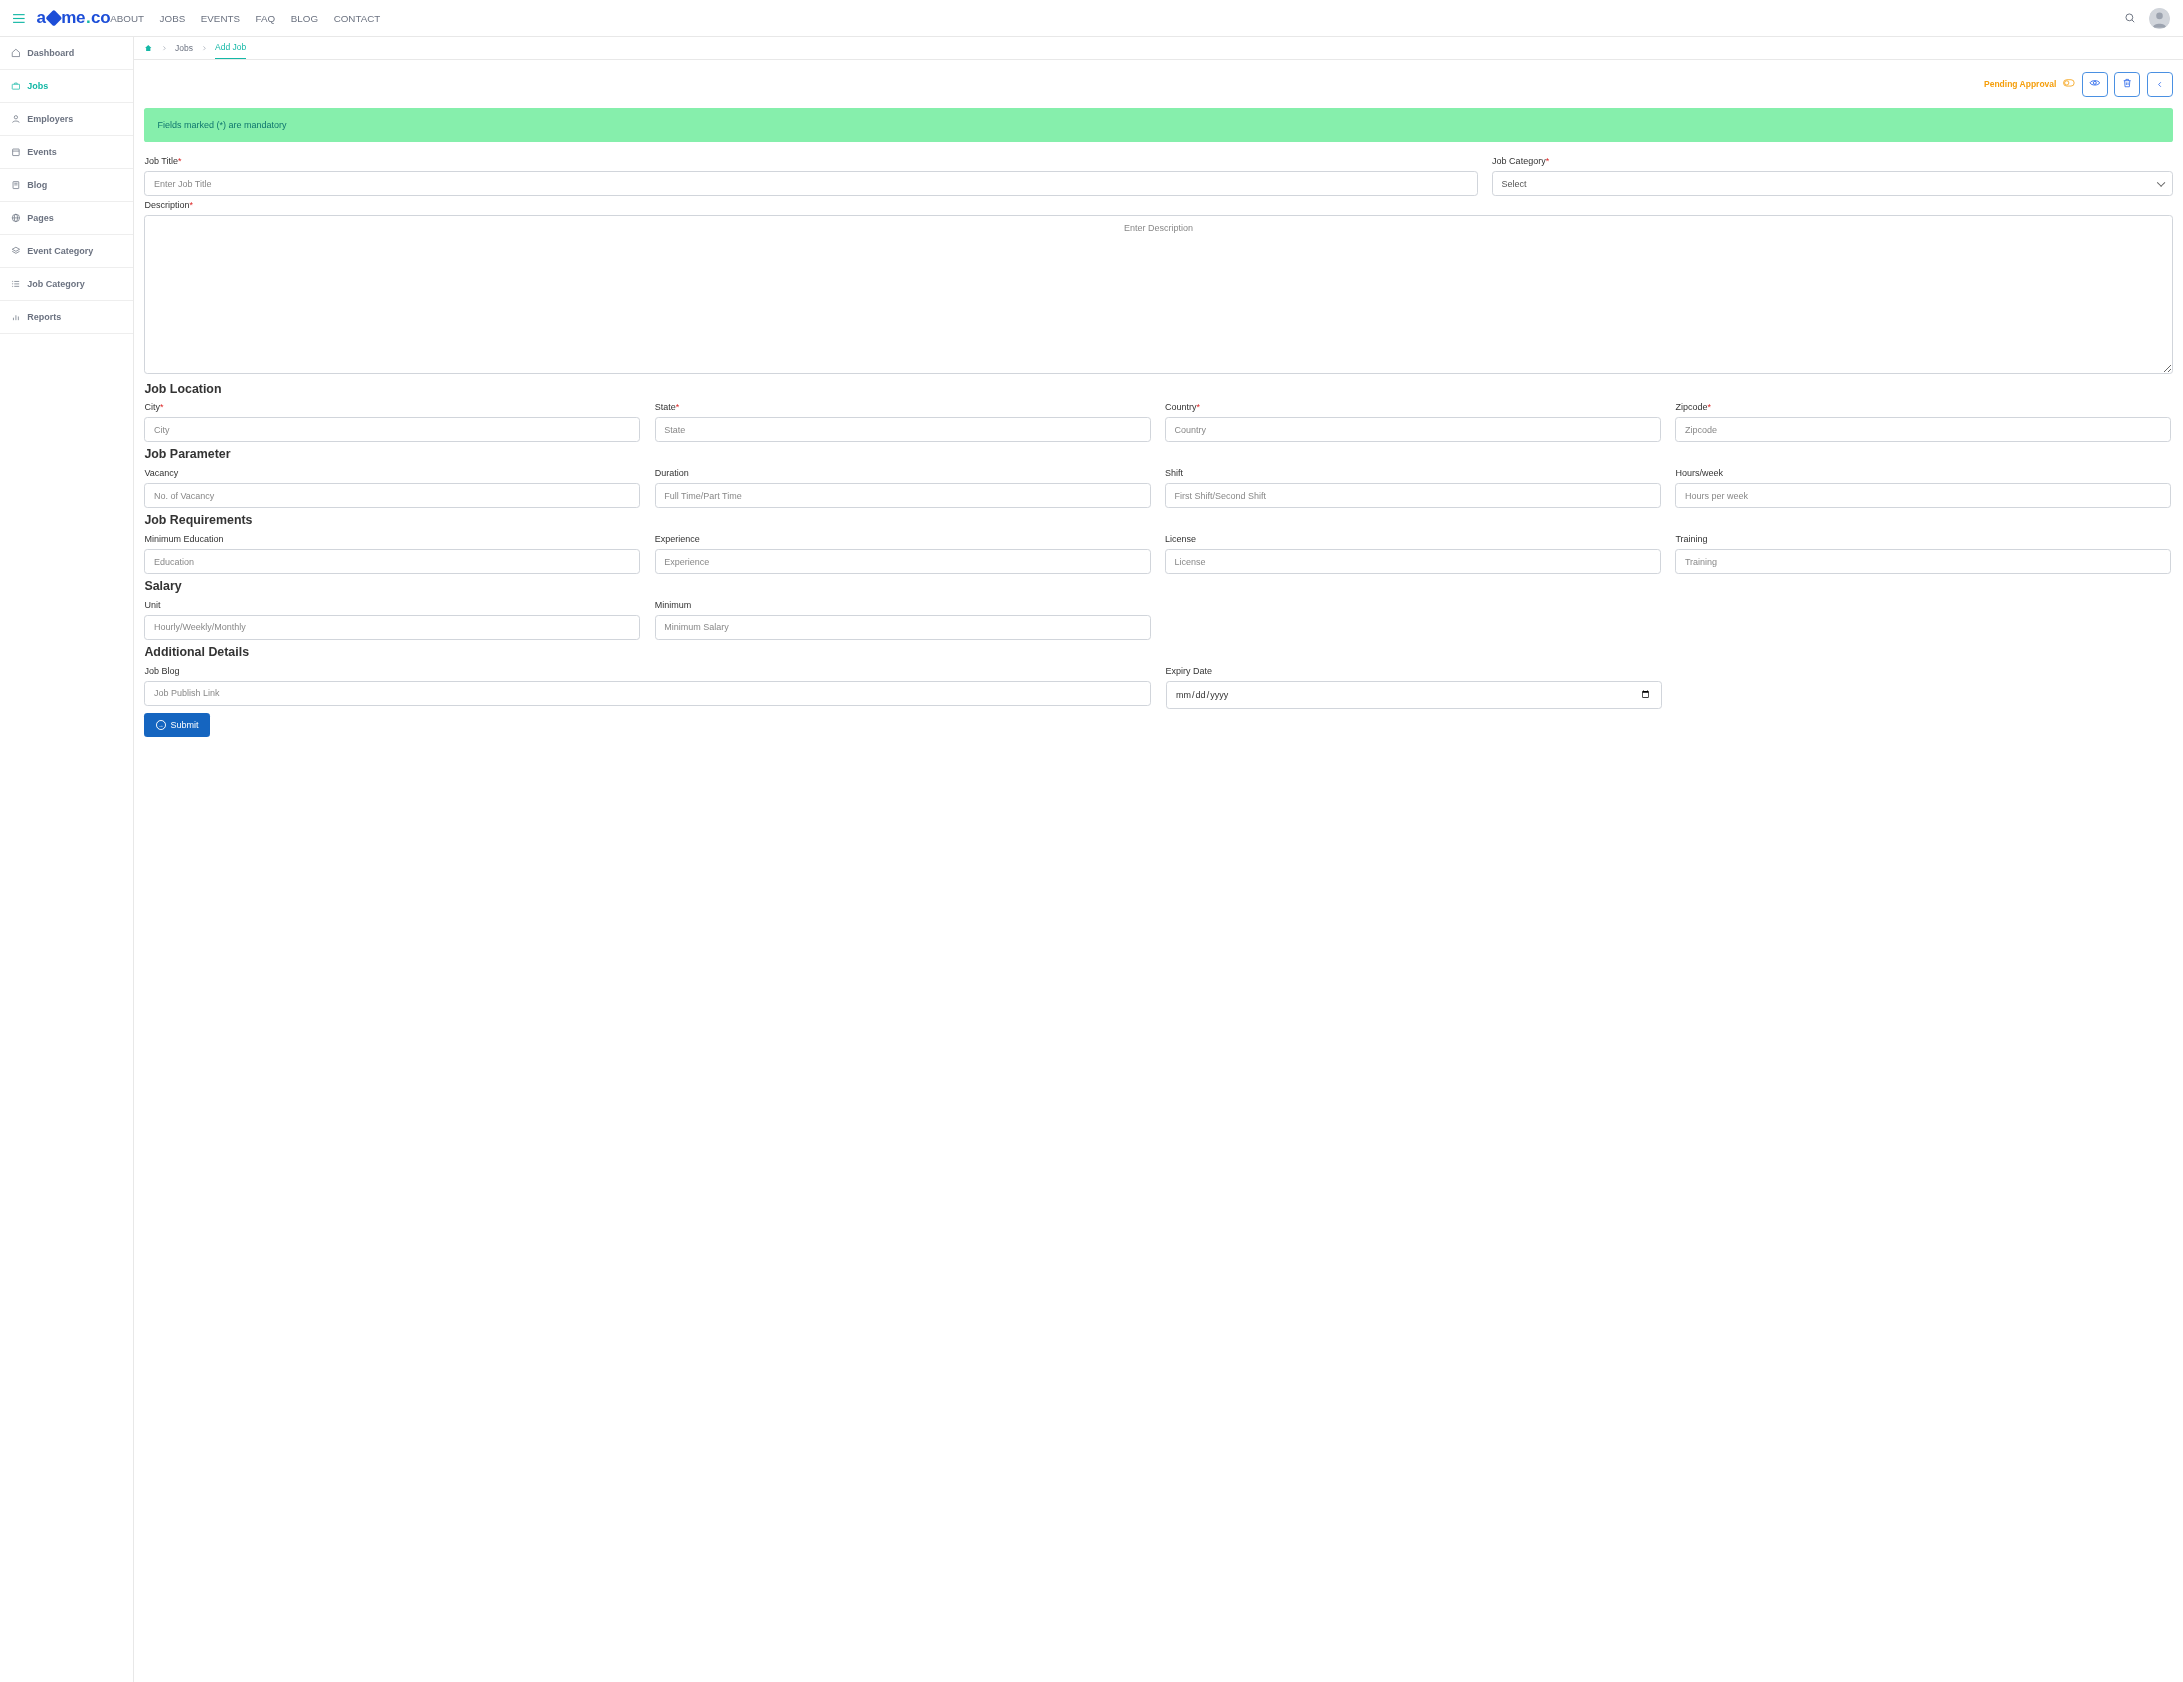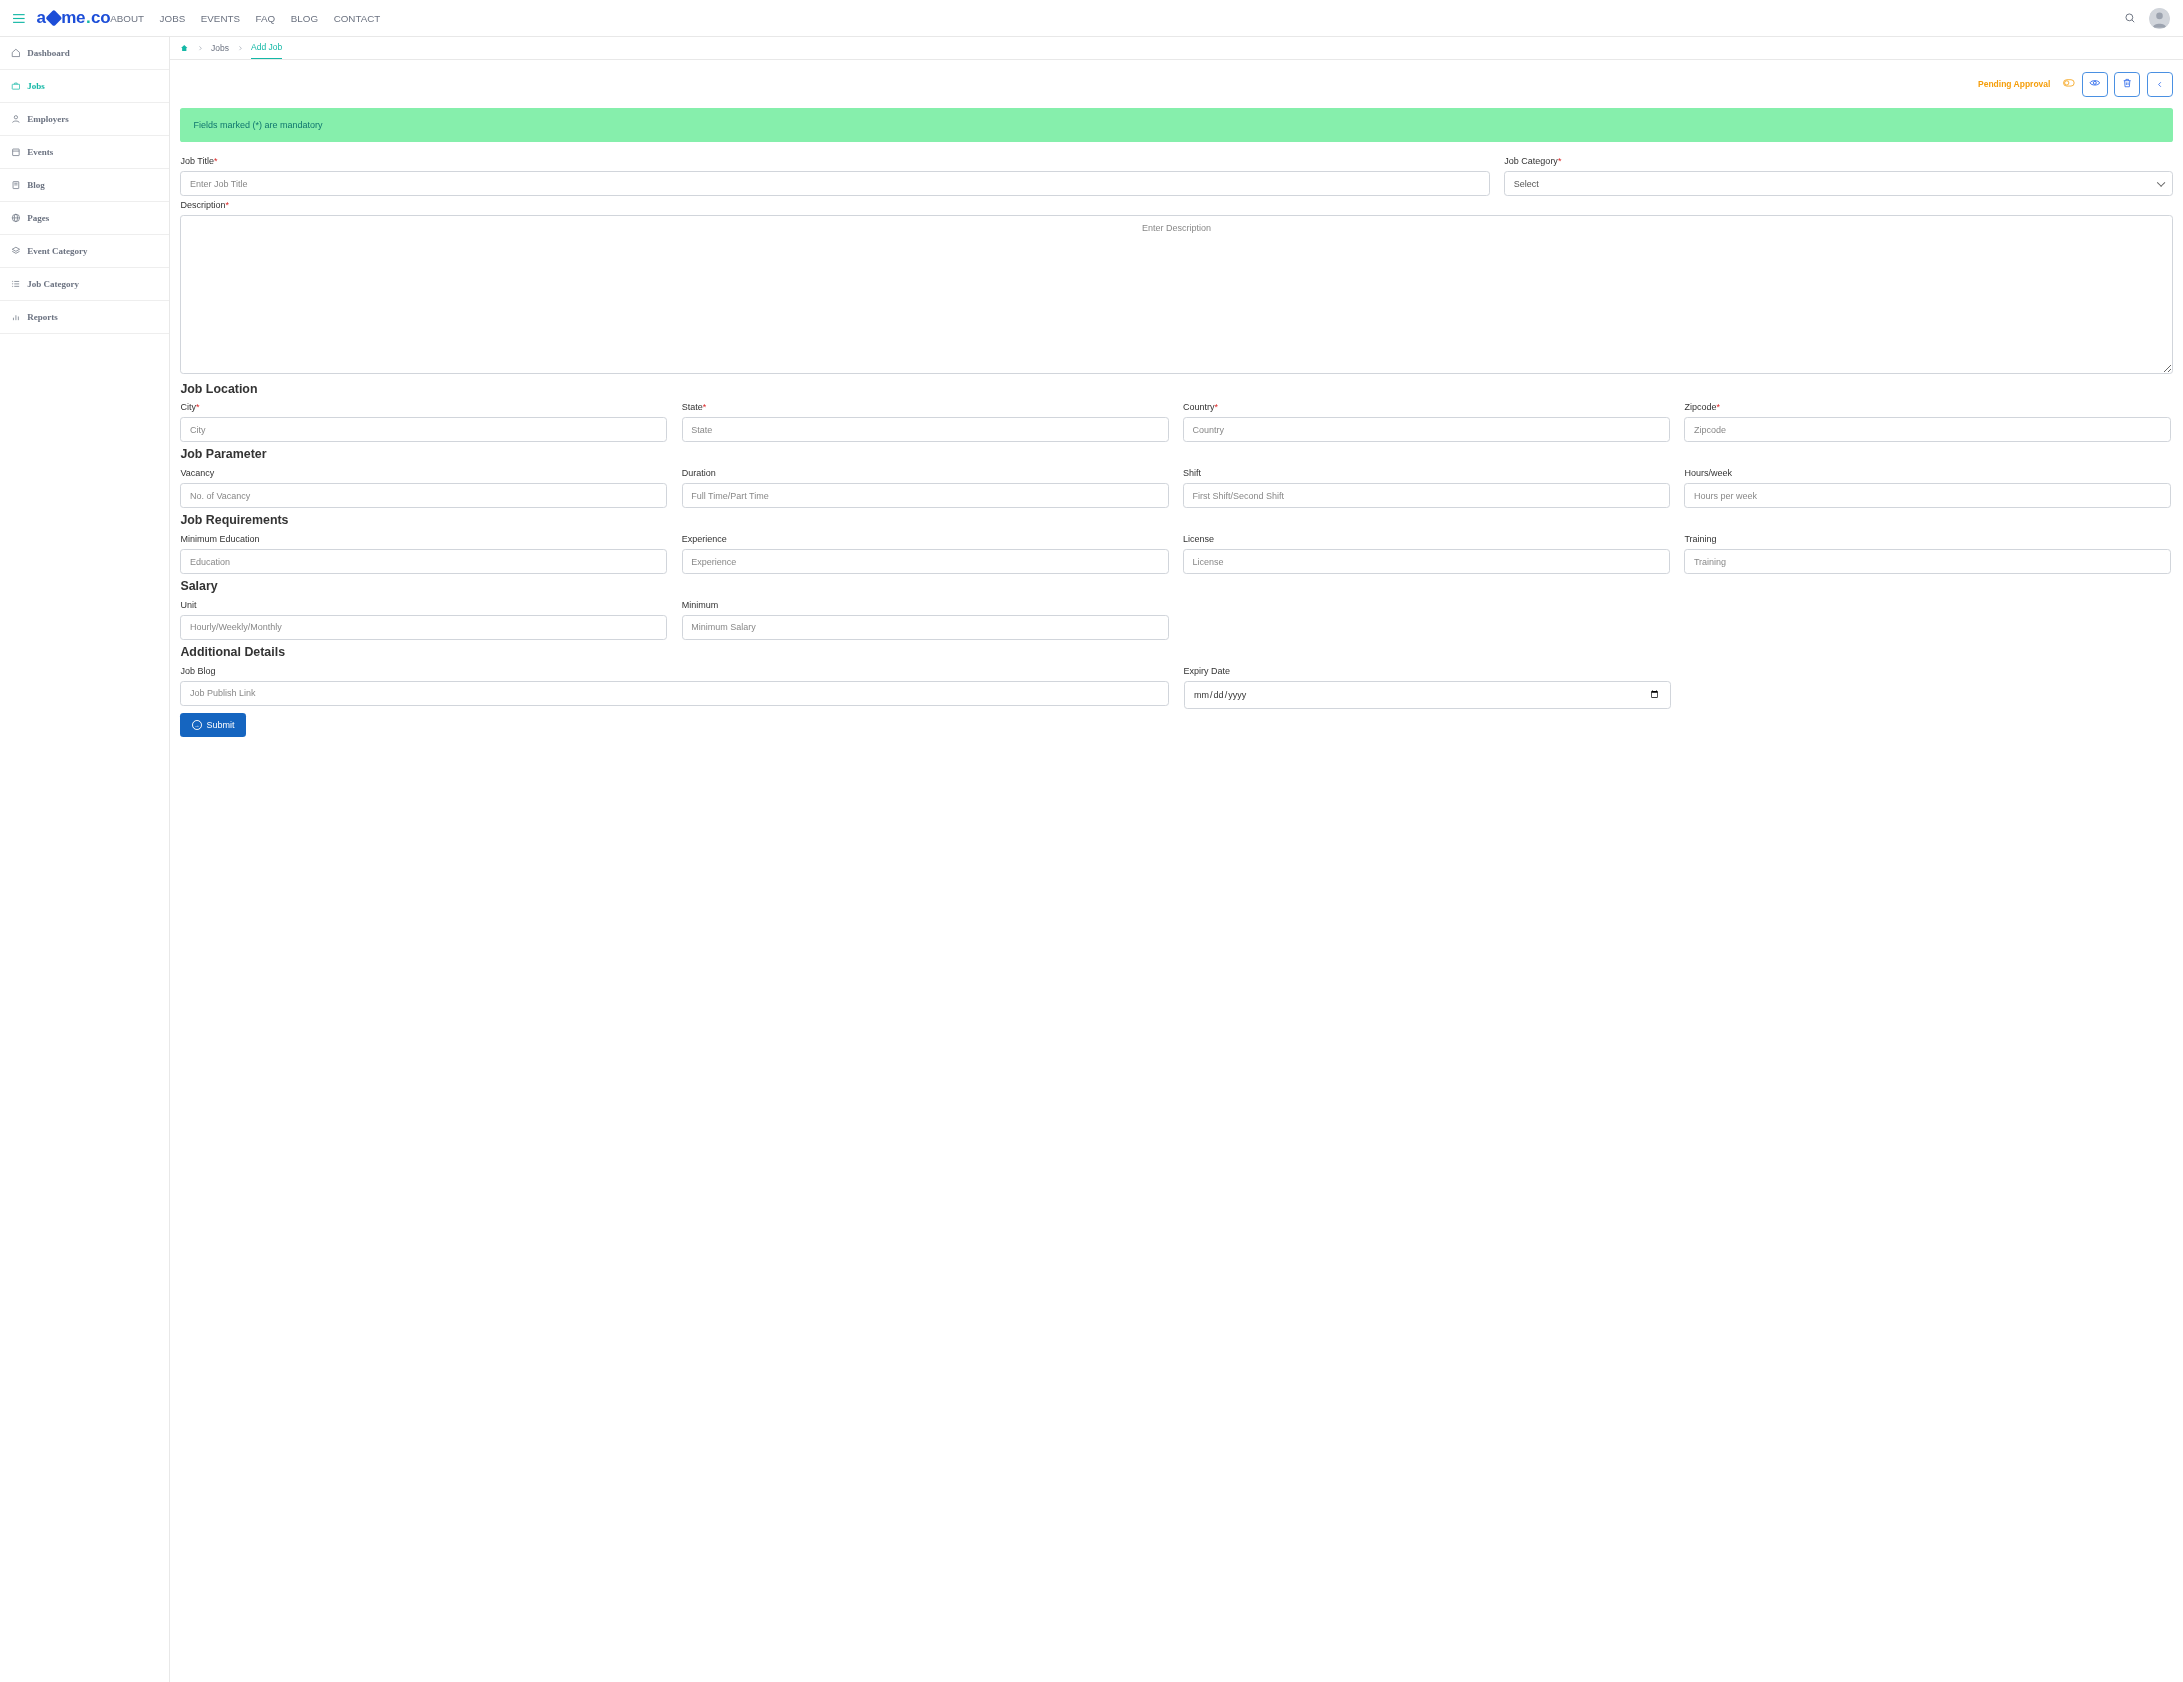--- a/index.html
+++ b/index.html
@@ -10,34 +10,34 @@
 .logo-diamond { width: 11.7px; height: 11.7px; background: #1d4ed8; transform: rotate(45deg); margin: 0 2px; border-radius: 2px; }
 .logo .dot { color: #14B8A6; margin: 0 0.7px; }
 .top-nav { flex: 1; display: flex; gap: 15.6px; }
 .top-nav a { color: #6b7280; text-decoration: none; font-size: 9.8px; font-weight: 500; }
 .header-right { display: flex; align-items: center; gap: 13px; }
 .search-icon { color: #6b7280; cursor: pointer; display:flex; }
 .avatar { width: 21px; height: 21px; border-radius: 50%; background: #d1d5db; display: flex; align-items: center; justify-content: center; overflow: hidden; }
 .avatar svg { width: 100%; height: 100%; }
 
 .layout { display: flex; }
-.sidebar { width: 170px; border-right: 0.7px solid #e8e8e8; min-height: calc(100vh - 37px); font-family: Liberation Serif, serif; }
+.sidebar { width: 134px; border-right: 0.7px solid #e8e8e8; min-height: calc(100vh - 37px); }
 .sidebar-item { display: flex; align-items: center; gap: 6.5px; padding: 11px 10.4px; border-bottom: 0.7px solid #eee; color: #6b7280; font-weight: 600; cursor: pointer; font-size: 9px; }
 .sidebar-item.active { color: #14B8A6; }
 .sidebar-item .icon { width: 10.4px; display:flex; align-items:center; justify-content:center; }
 
 .main { flex: 1; }
 .breadcrumb-bar { height: 23px; border-bottom: 0.7px solid #e8e8e8; display: flex; align-items: center; padding: 0 10.4px; gap: 7.8px; font-size: 8.5px; }
 .breadcrumb-bar .home { color: #14B8A6; display:flex; }
 .breadcrumb-bar .sep { color: #9ca3af; display:flex; }
 .breadcrumb-bar a { color: #6b7280; text-decoration: none; }
 .breadcrumb-bar .current { color: #14B8A6; border-bottom: 1.3px solid #14B8A6; padding-bottom: 6px; margin-bottom: -5.2px; }
 
 .toolbar { display: flex; justify-content: flex-end; align-items: center; gap: 6.5px; padding: 11.7px 10.4px 6.5px; }
-.pending { color: #f59e0b; font-weight: 600; font-size: 8.5px; display: flex; align-items: flex-start; gap: 13px; }
+.pending { color: #f59e0b; font-weight: 600; font-size: 8.5px; display: flex; align-items: flex-start; gap: 7px; }
 .toolbar-btn { width: 26px; height: 25px; border: 0.7px solid #4A90E2; border-radius: 3.9px; background: #fff; display: flex; align-items: center; justify-content: center; color: #2563eb; cursor: pointer; }
 
 .content { padding: 5.2px 10.4px 26px; }
 .notice { background: #86efac; color: #0f766e; padding: 11.7px 13px; border-radius: 2.6px; margin-bottom: 14.3px; font-size: 9px; }
 .form-row { display: flex; gap: 14.3px; margin-bottom: 4px; }
 .form-group { flex: 1; }
 .form-group.col-3 { flex: 0 0 calc(25% - 11px); }
 .form-group.col-8 { flex: 0 0 calc(66% - 5.2px); }
 .form-group.col-4 { flex: 0 0 calc(34% - 9px); }
 .form-group.col-6 { flex: 0 0 calc(50% - 7.2px); }

